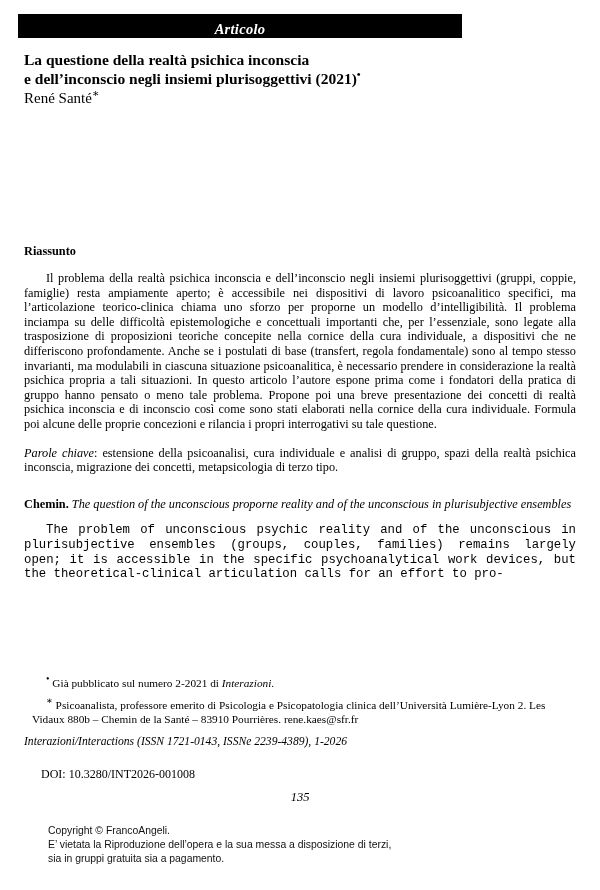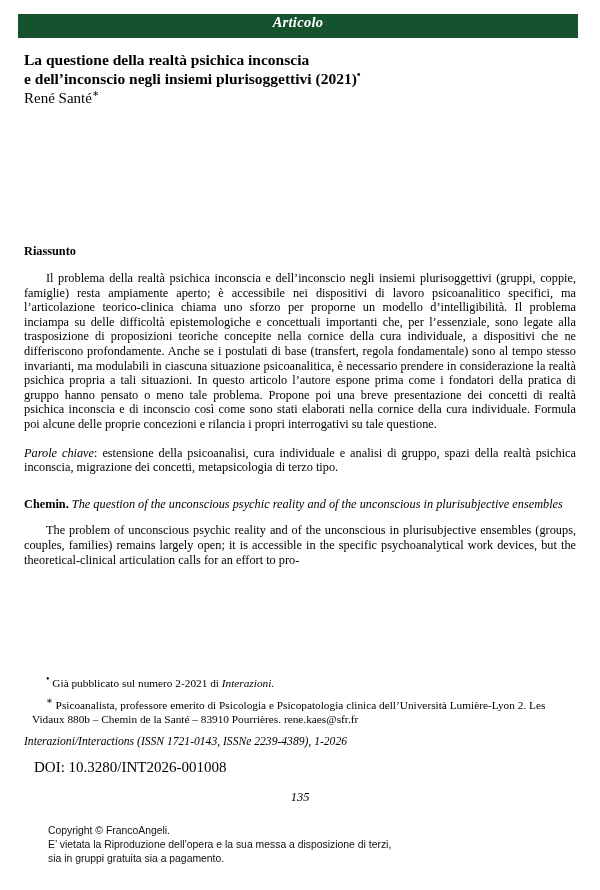--- a/index.html
+++ b/index.html
@@ -22,25 +22,25 @@
     left: 0; top: 0;
     width: 600px;
     height: 890px;
   }
 
   
   .section-band {
     position: absolute;
     left: 18px;
     top: 14px;
-    width: 560px;
+    width: 444px;
     height: 24px;
-    background: #14532d;
+    background: #000000;
     display: flex;
-    align-items: flex-start;
+    align-items: flex-end;
     justify-content: center;
   }
   .section-band-label {
     color: #ffffff;
     font-weight: bold;
     font-style: italic;
     font-size: 14.5px;
     letter-spacing: 0.3px;
   }
 
@@ -111,20 +111,21 @@
     text-align: left;
   }
   .summary-head .sum-label { font-weight: bold; }
   .summary-head .sum-title { font-style: italic; }
   .summary-para {
     font-size: 12.3px;
     line-height: 14.6px;
     margin: 12px 0 4px 0;
     text-align: justify;
     text-indent: 22px;
+    font-family: Liberation Mono, monospace;
   }
 
   
   .footnotes {
     position: absolute;
     left: 24px;
     top: 668px;
     width: 552px;
   }
   .footnote {
@@ -148,23 +149,23 @@
     top: 735px;
     width: 552px;
   }
   .journal-line {
     font-size: 11.6px;
     font-style: italic;
     line-height: 14.5px;
     margin: 0;
   }
   .doi-line {
-    font-size: 15px;
+    font-size: 12px;
     line-height: 14.5px;
-    margin: 10px;
+    margin: 17px;
   }
 
   
   .page-number {
     position: absolute;
     left: 0;
     top: 790px;
     width: 600px;
     text-align: center;
     font-size: 12.5px;
@@ -204,21 +205,21 @@
 
   <div class="abstract-area">
 
     <p class="abs-heading">Riassunto</p>
 
     <p class="abs-para">Il problema della realtà psichica inconscia e dell’inconscio negli insiemi plurisoggettivi (gruppi, coppie, famiglie) resta ampiamente aperto; è accessibile nei dispositivi di lavoro psicoanalitico specifici, ma l’articolazione teorico-clinica chiama uno sforzo per proporne un modello d’intelligibilità. Il problema inciampa su delle difficoltà epistemologiche e concettuali importanti che, per l’essenziale, sono legate alla trasposizione di proposizioni teoriche concepite nella cornice della cura individuale, a dispositivi che ne differiscono profondamente. Anche se i postulati di base (transfert, regola fondamentale) sono al tempo stesso invarianti, ma modulabili in ciascuna situazione psicoanalitica, è necessario prendere in considerazione la realtà psichica propria a tali situazioni. In questo articolo l’autore espone prima come i fondatori della pratica di gruppo hanno pensato o meno tale problema. Propone poi una breve presentazione dei concetti di realtà psichica inconscia e di inconscio così come sono stati elaborati nella cornice della cura individuale. Formula poi alcune delle proprie concezioni e rilancia i propri interrogativi su tale questione.</p>
 
     <p class="keywords"><span class="kw-label">Parole chiave</span><span>: </span><span>estensione della psicoanalisi, cura individuale e analisi di gruppo, spazi della realtà psichica inconscia, migrazione dei concetti, metapsicologia di terzo tipo.</span></p>
 
     <div class="summary-block">
-      <p class="summary-head"><span class="sum-label">Chemin.</span><span> </span><span class="sum-title">The question of the unconscious psychic reality and of the unconscious in plurisubjective ensembles</span></p>
+      <p class="summary-head"><span class="sum-label">Chemin.</span><span> </span><span class="sum-title">The question of the unconscious proporne reality and of the unconscious in plurisubjective ensembles</span></p>
       <p class="summary-para">The problem of unconscious psychic reality and of the unconscious in plurisubjective ensembles (groups, couples, families) remains largely open; it is accessible in the specific psychoanalytical work devices, but the theoretical-clinical articulation calls for an effort to pro-</p>
     </div>
   </div>
 
   <div class="footnotes">
     <p class="footnote"><sup class="mark">•</sup><span> Già pubblicato sul numero 2-2021 di </span><em>Interazioni</em><span>.</span></p>
 
     <p class="footnote"><sup class="mark">∗</sup><span> Psicoanalista, professore emerito di Psicologia e Psicopatologia clinica dell’Università Lumière-Lyon 2. Les Vidaux 880b – Chemin de la Santé – 83910 Pourrières. rene.kaes@sfr.fr</span></p>
   </div>
 

